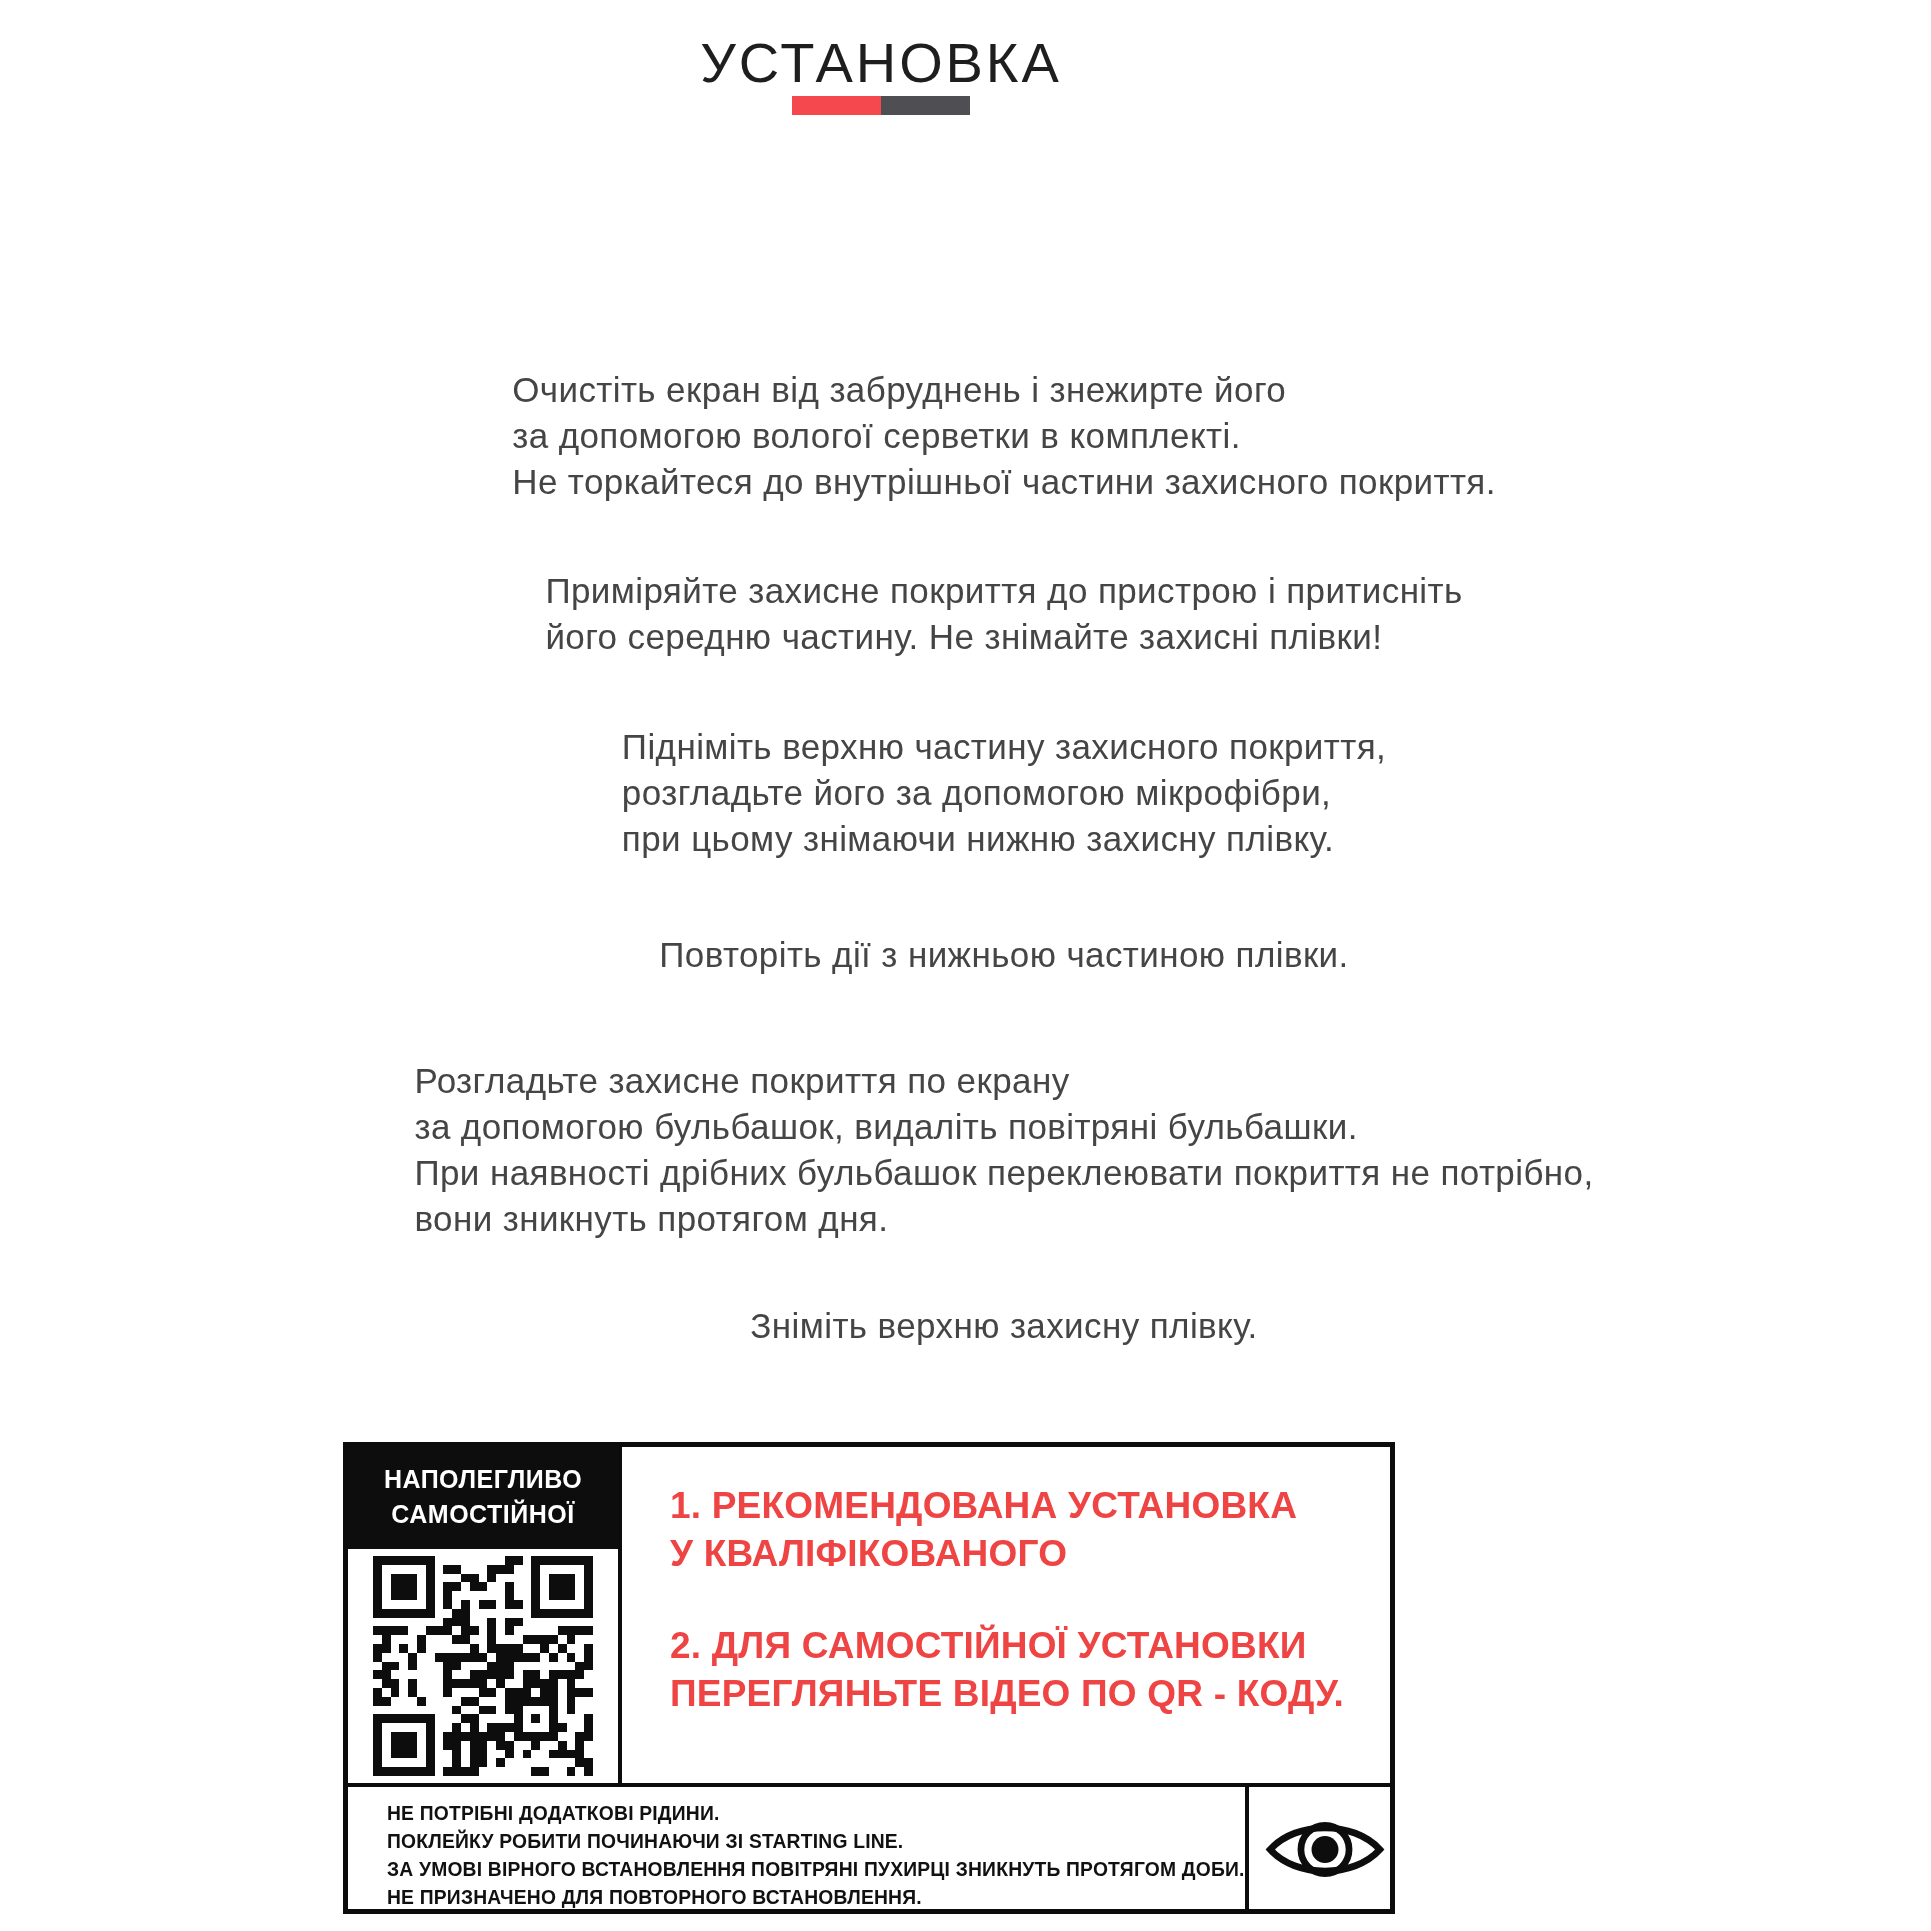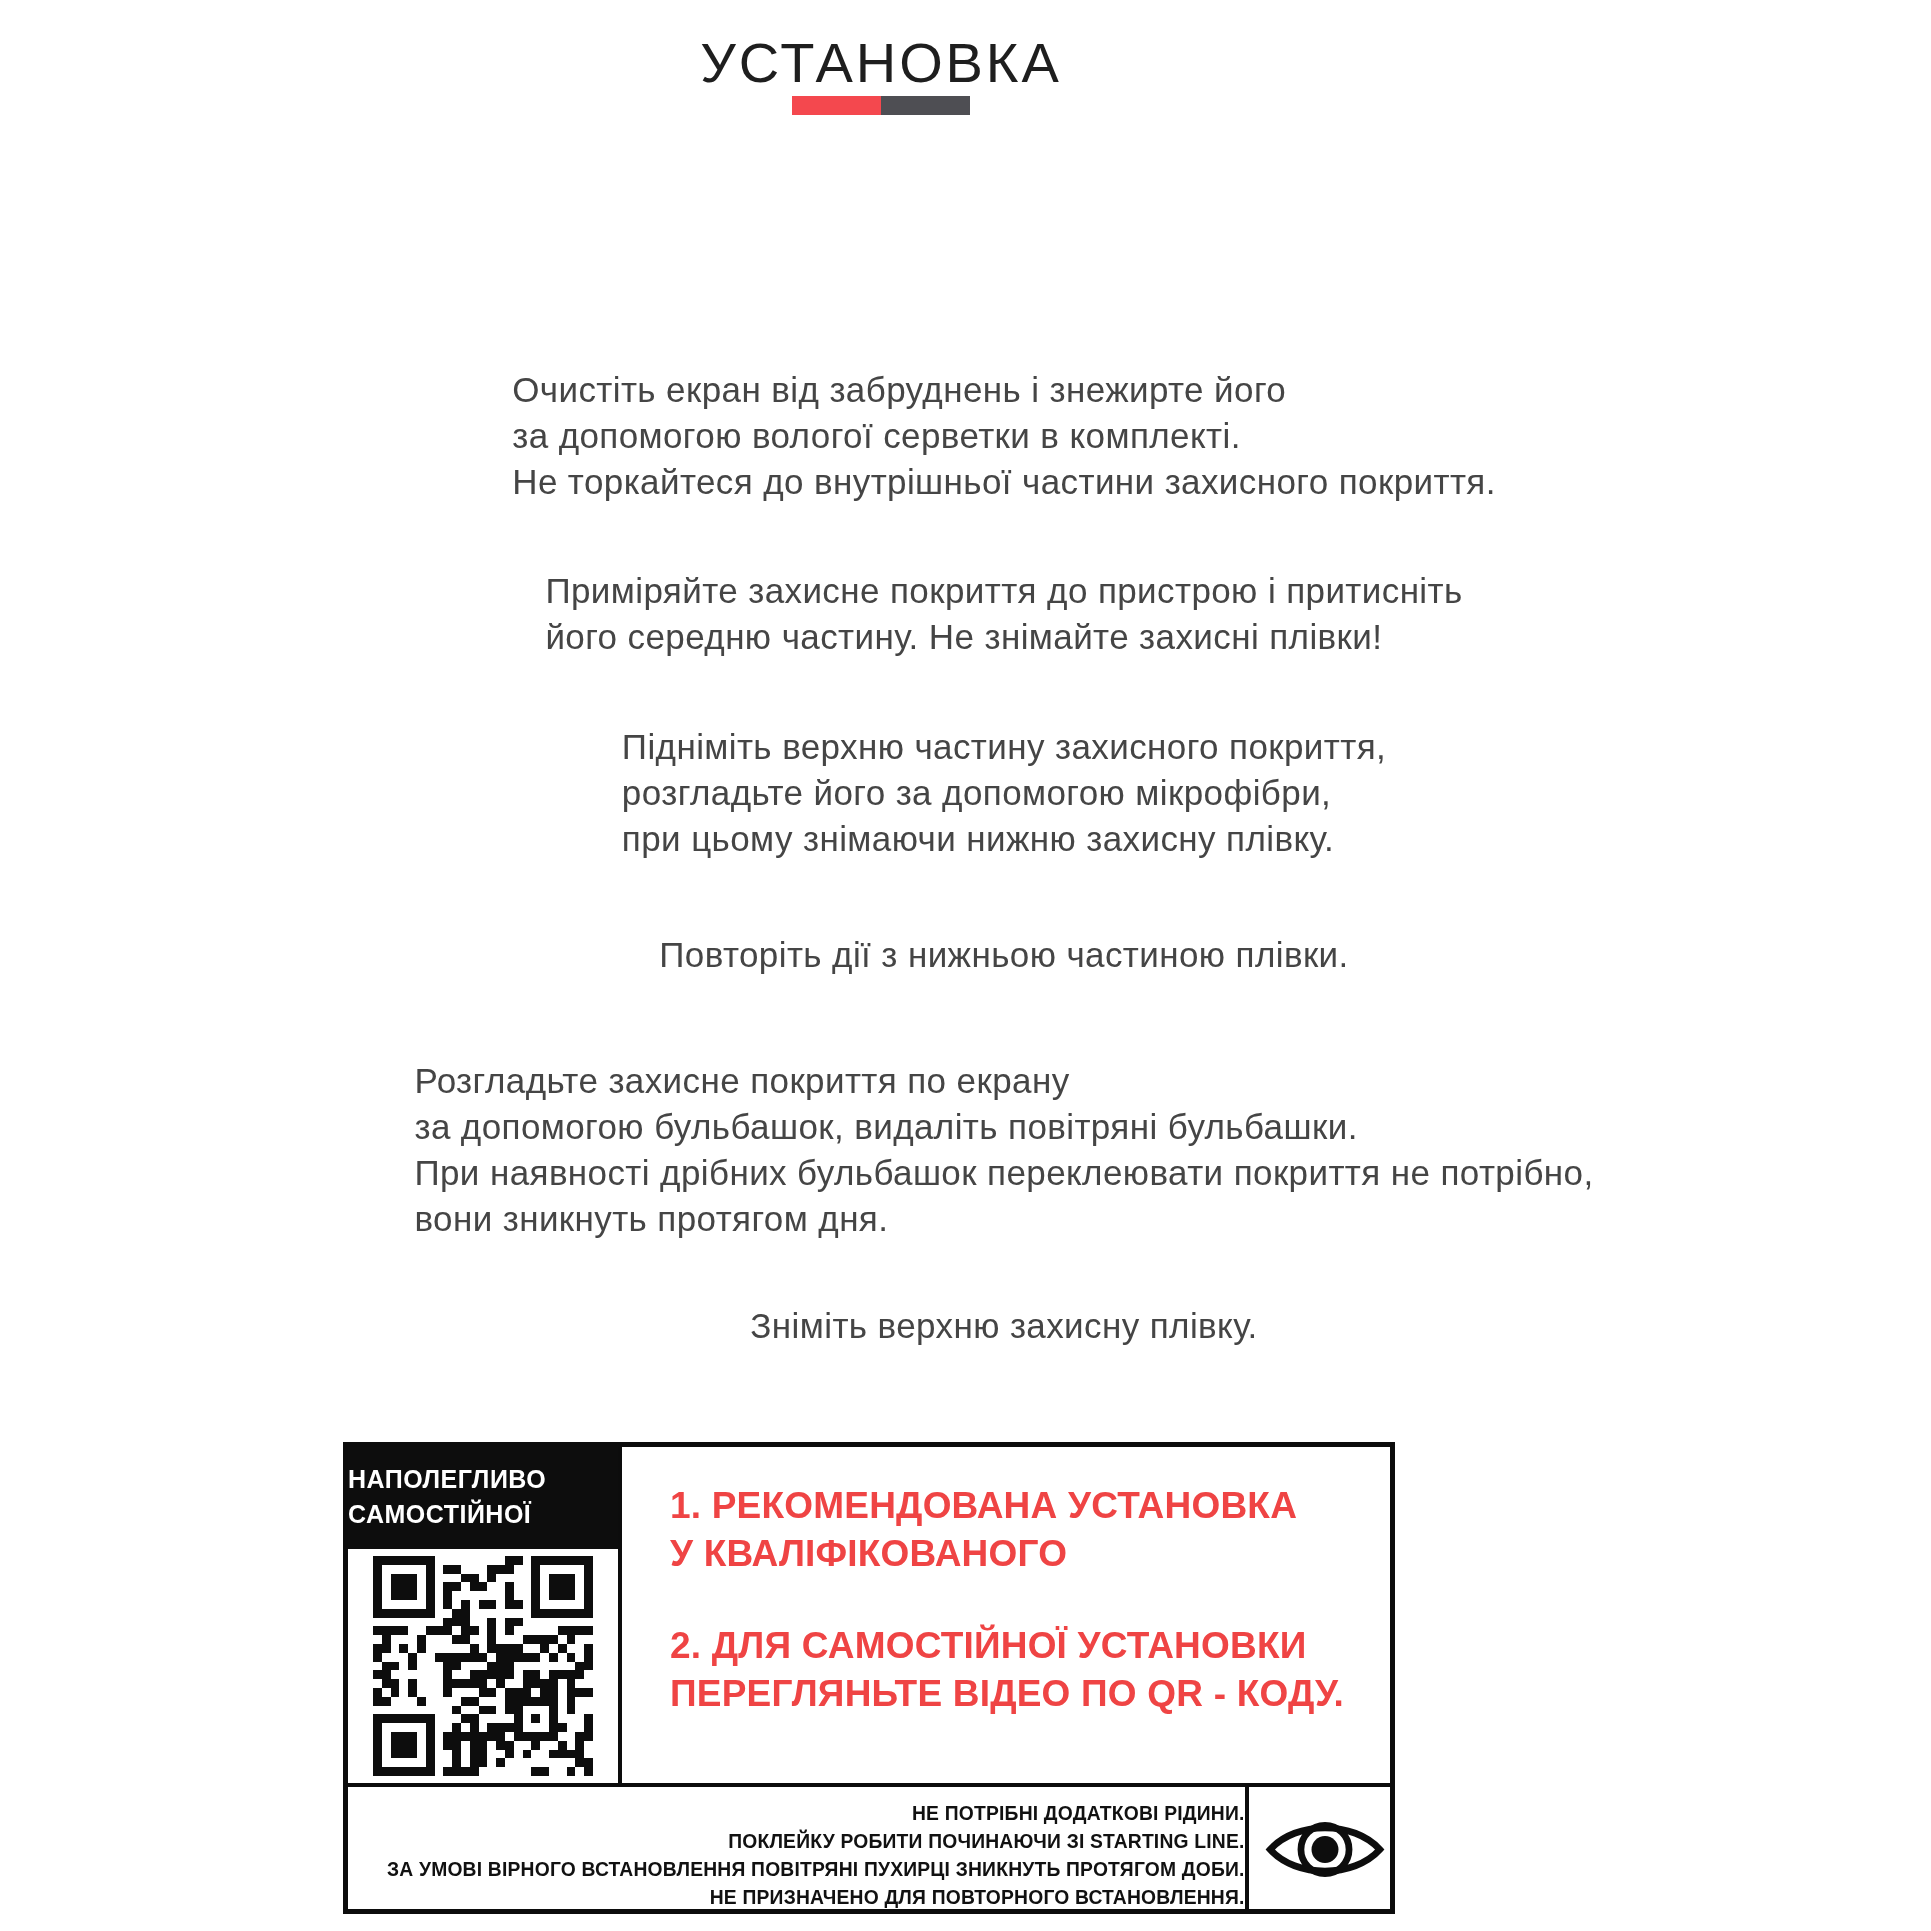--- a/index.html
+++ b/index.html
@@ -29,32 +29,32 @@
   .s4{margin-bottom:59px;} .s5{margin-bottom:40px;}
   
   .rec-box{
     position:absolute;left:343px;top:1442px;width:1052px;height:472px;
     border:5.8px solid #0c0c0c;box-sizing:border-box;display:flex;flex-direction:column;
     background:#fff;
   }
   .rec-top{height:340px;border-bottom:4.8px solid #0c0c0c;display:flex;box-sizing:border-box;flex:0 0 auto;}
   .rec-left{width:274px;flex:0 0 274px;border-right:4.8px solid #0c0c0c;box-sizing:border-box;display:flex;flex-direction:column;}
   .rec-badge{
-    height:102px;flex:0 0 102px;background:#0d0d0d;color:#ffffff;text-align:left;
+    height:102px;flex:0 0 102px;background:#0d0d0d;color:#ffffff;text-align:center;
     font-weight:bold;font-size:25px;line-height:35px;padding-top:15.4px;box-sizing:border-box;
     letter-spacing:0.5px;
   }
   .qr-wrap{flex:1;display:flex;align-items:center;justify-content:center;}
   .rec-right{flex:1;padding:35px 9.7px 0 48px;color:#ef4444;font-weight:bold;}
   .rec-item .line{font-size:37px;line-height:48px;white-space:nowrap;letter-spacing:0.2px;}
   .rec-item.second{margin-top:44px;}
   .rec-bottom{flex:1;display:flex;}
   .rec-footer{
     flex:1;border-right:4.8px solid #0c0c0c;box-sizing:border-box;
-    padding:12.6px 0 0 39px;color:#111111;font-weight:bold;text-align:right;
+    padding:12.6px 0 0 39px;color:#111111;font-weight:bold;
   }
   .rec-footer .line{font-size:19.3px;line-height:28px;letter-spacing:0.2px;white-space:nowrap;}
   .rec-eye{width:152px;flex:0 0 152px;display:flex;align-items:center;justify-content:center;}
 </style>
 </head>
 <body>
 
 <h1 class="page-title">УСТАНОВКА</h1>
 
 <div class="divider-bar">

